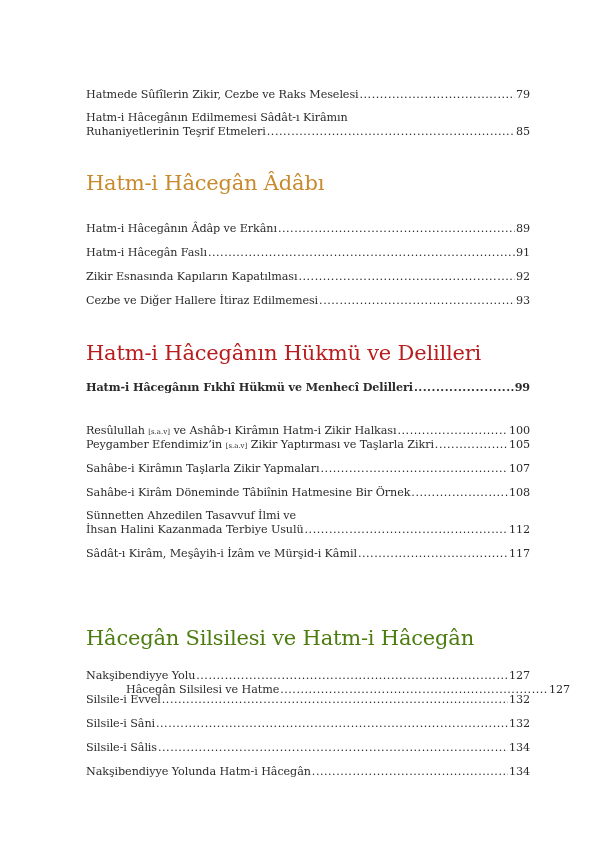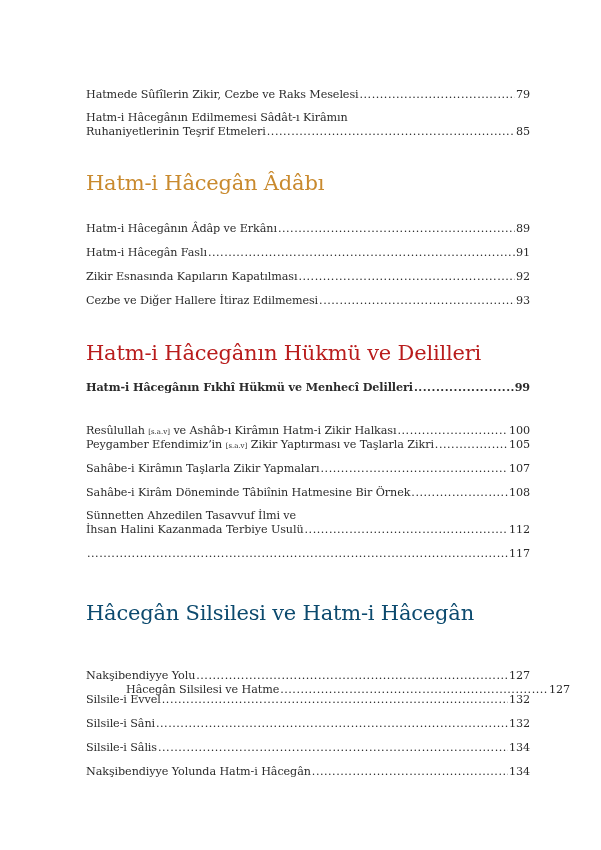--- a/index.html
+++ b/index.html
@@ -166,26 +166,27 @@
   <div class="entry" style="top:509px;">
     <span class="line1">Sünnetten Ahzedilen Tasavvuf İlmi ve</span>
     <div class="last">
       <span class="title">İhsan Halini Kazanmada Terbiye Usulü</span>
       <span class="leader"></span>
       <span class="pg">112</span>
     </div>
   </div>
   <div class="entry" style="top:547px;">
     <div class="last">
+      <span class="title">Sâdât-ı Kirâm, Meşâyih-i İzâm ve Mürşid-i Kâmil</span>
       <span class="leader"></span>
       <span class="pg">117</span>
     </div>
   </div>
 
-  <div class="heading" style="top: 600px; color: #0c4a6e;">Hâcegân Silsilesi ve Hatm-i Hâcegân</div>
+  <div class="heading" style="top: 625px; color: #4d7c0f;">Hâcegân Silsilesi ve Hatm-i Hâcegân</div>
 
   <div class="entry" style="top:683px;margin-left:40px;">
     <div class="last">
       <span class="title">Hâcegân Silsilesi ve Hatme</span>
       <span class="leader"></span>
       <span class="pg">127</span>
     </div>
   </div>
   <div class="entry" style="top:669px;">
     <div class="last">

